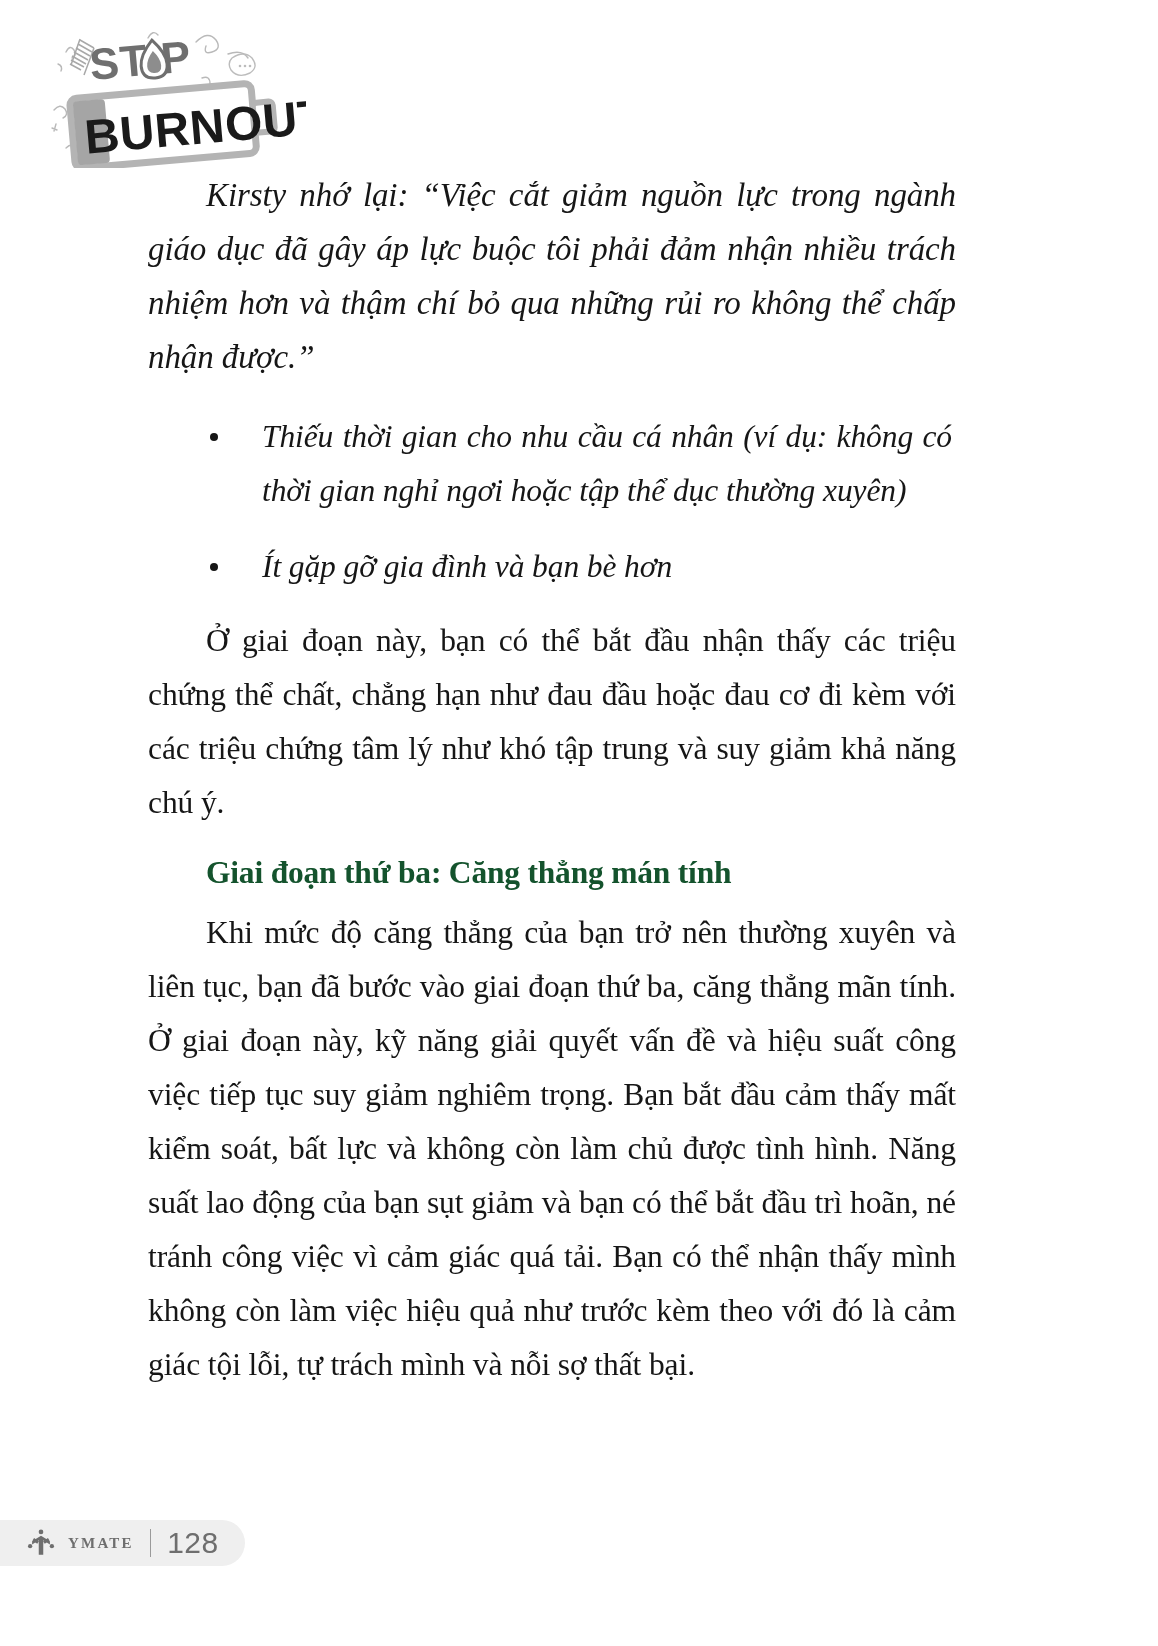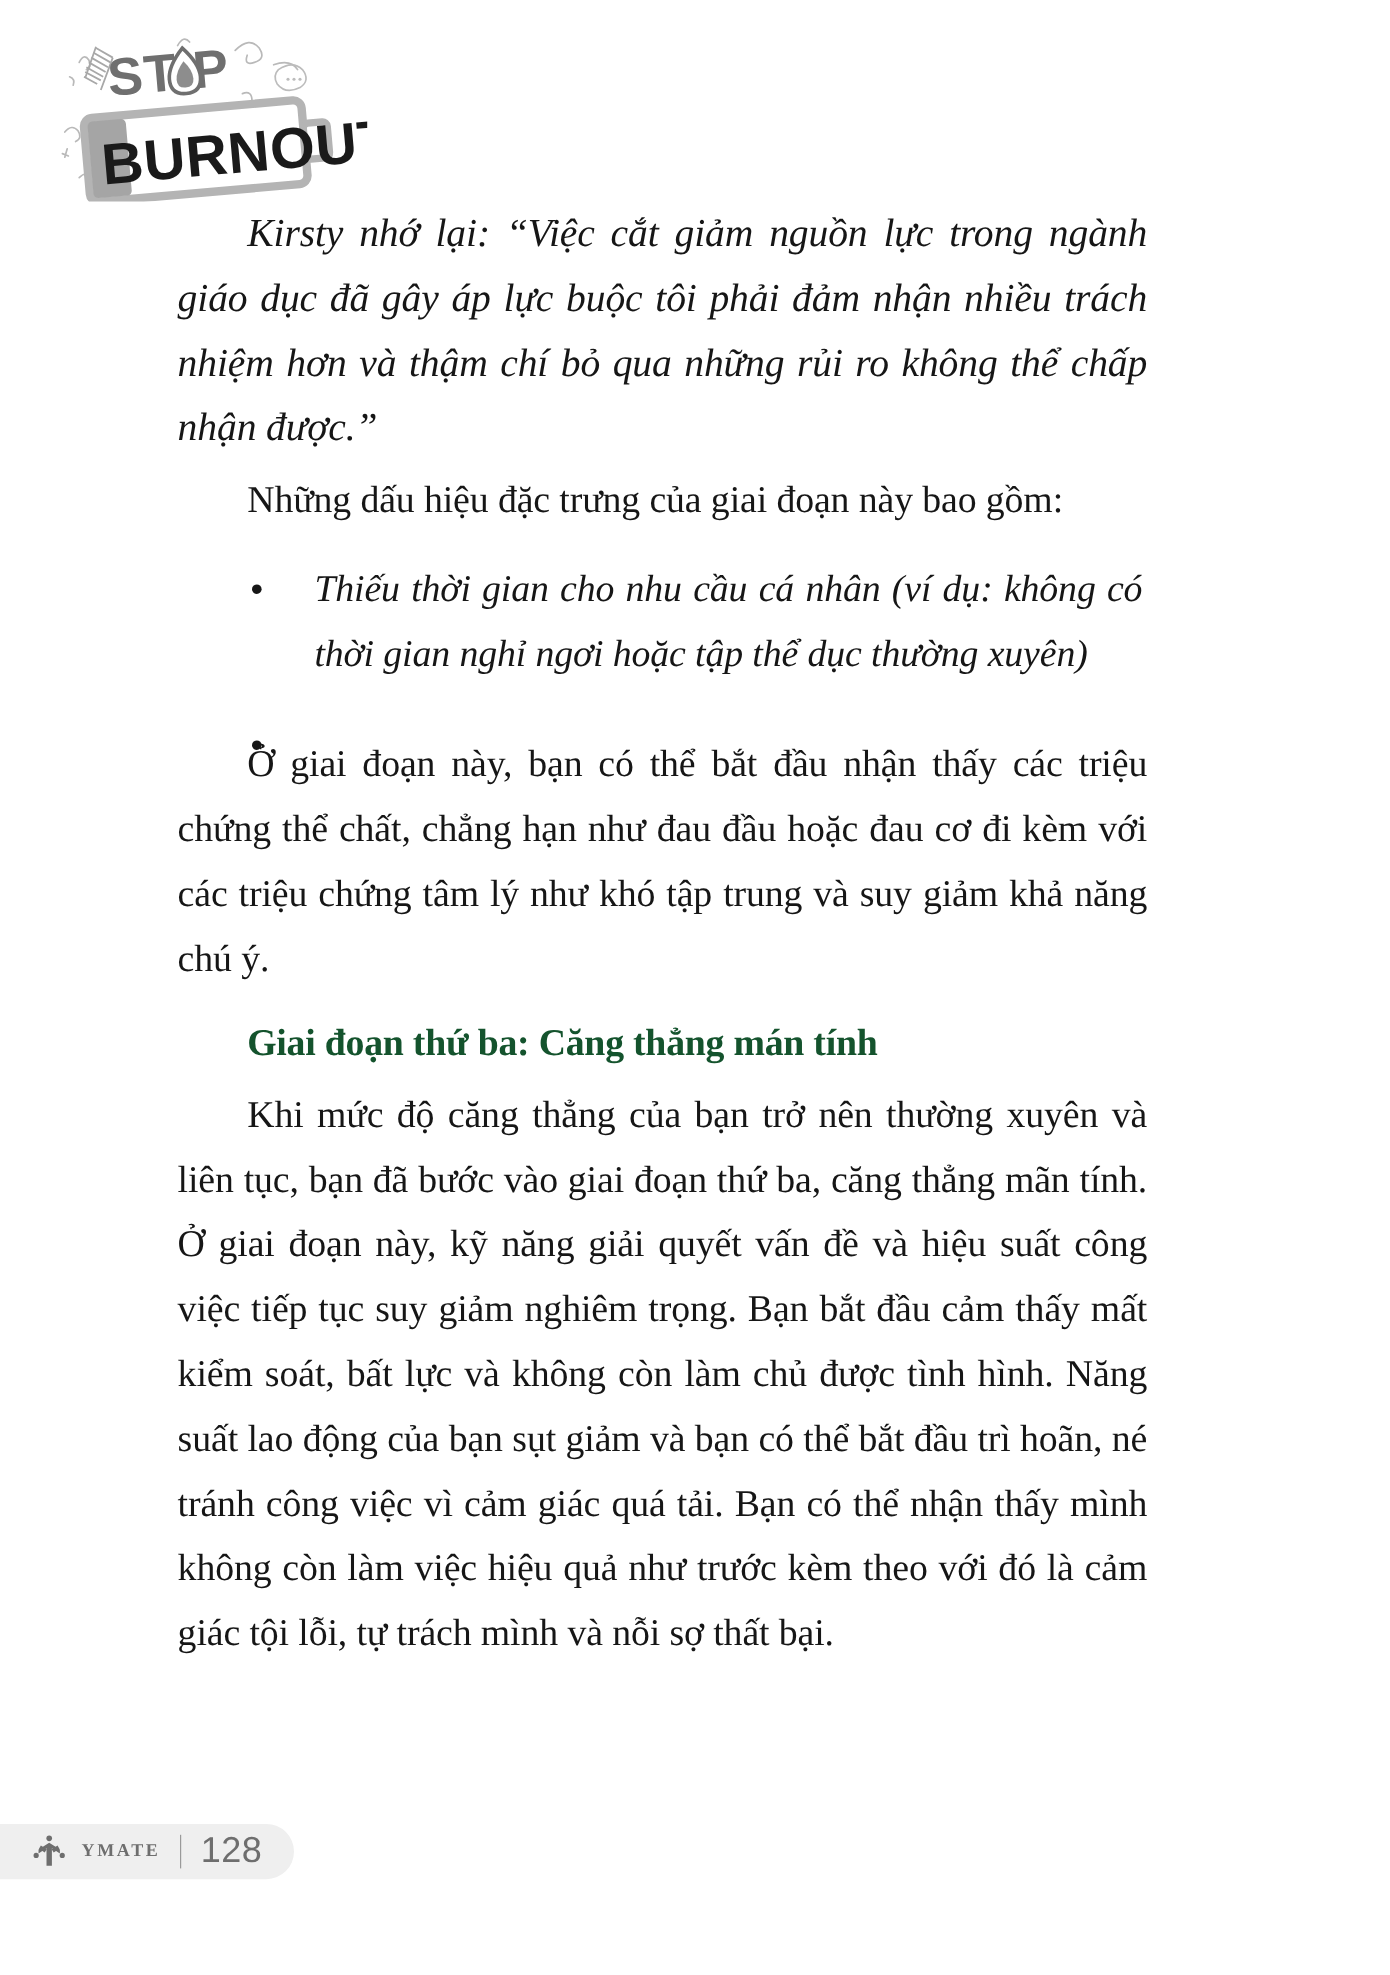--- a/index.html
+++ b/index.html
@@ -186,31 +186,31 @@
       </g>
     </svg>
   </div>
 
   <div class="content">
 
     <p class="body-para quote">Kirsty nhớ lại: “Việc cắt giảm nguồn lực trong ngành giáo dục đã gây áp lực buộc tôi phải đảm nhận nhiều trách nhiệm hơn và thậm chí bỏ qua những rủi ro không thể chấp nhận được.”</p>
 
     <div class="gap-sm"></div>
 
-    <p class="body-para">Những dấu hiệu đặc trưng của giai đoạn này bao gồm:</p>
 
     <div class="gap-md"></div>
 
     <ul class="bullets">
       <li>
         <span class="bullet-dot"></span>
         <span>Thiếu thời gian cho nhu cầu cá nhân (ví dụ: không có thời gian nghỉ ngơi hoặc tập thể dục thường xuyên)</span>
       </li>
       <li>
         <span class="bullet-dot"></span>
+        <span>Ít gặp gỡ gia đình và bạn bè hơn</span>
       </li>
     </ul>
 
     <div class="gap-md"></div>
 
     <p class="body-para">Ở giai đoạn này, bạn có thể bắt đầu nhận thấy các triệu chứng thể chất, chẳng hạn như đau đầu hoặc đau cơ đi kèm với các triệu chứng tâm lý như khó tập trung và suy giảm khả năng chú ý.</p>
 
     <div class="gap-md"></div>
 
     <h3 class="sub-heading">Giai đoạn thứ ba: Căng thẳng mán tính</h3>

